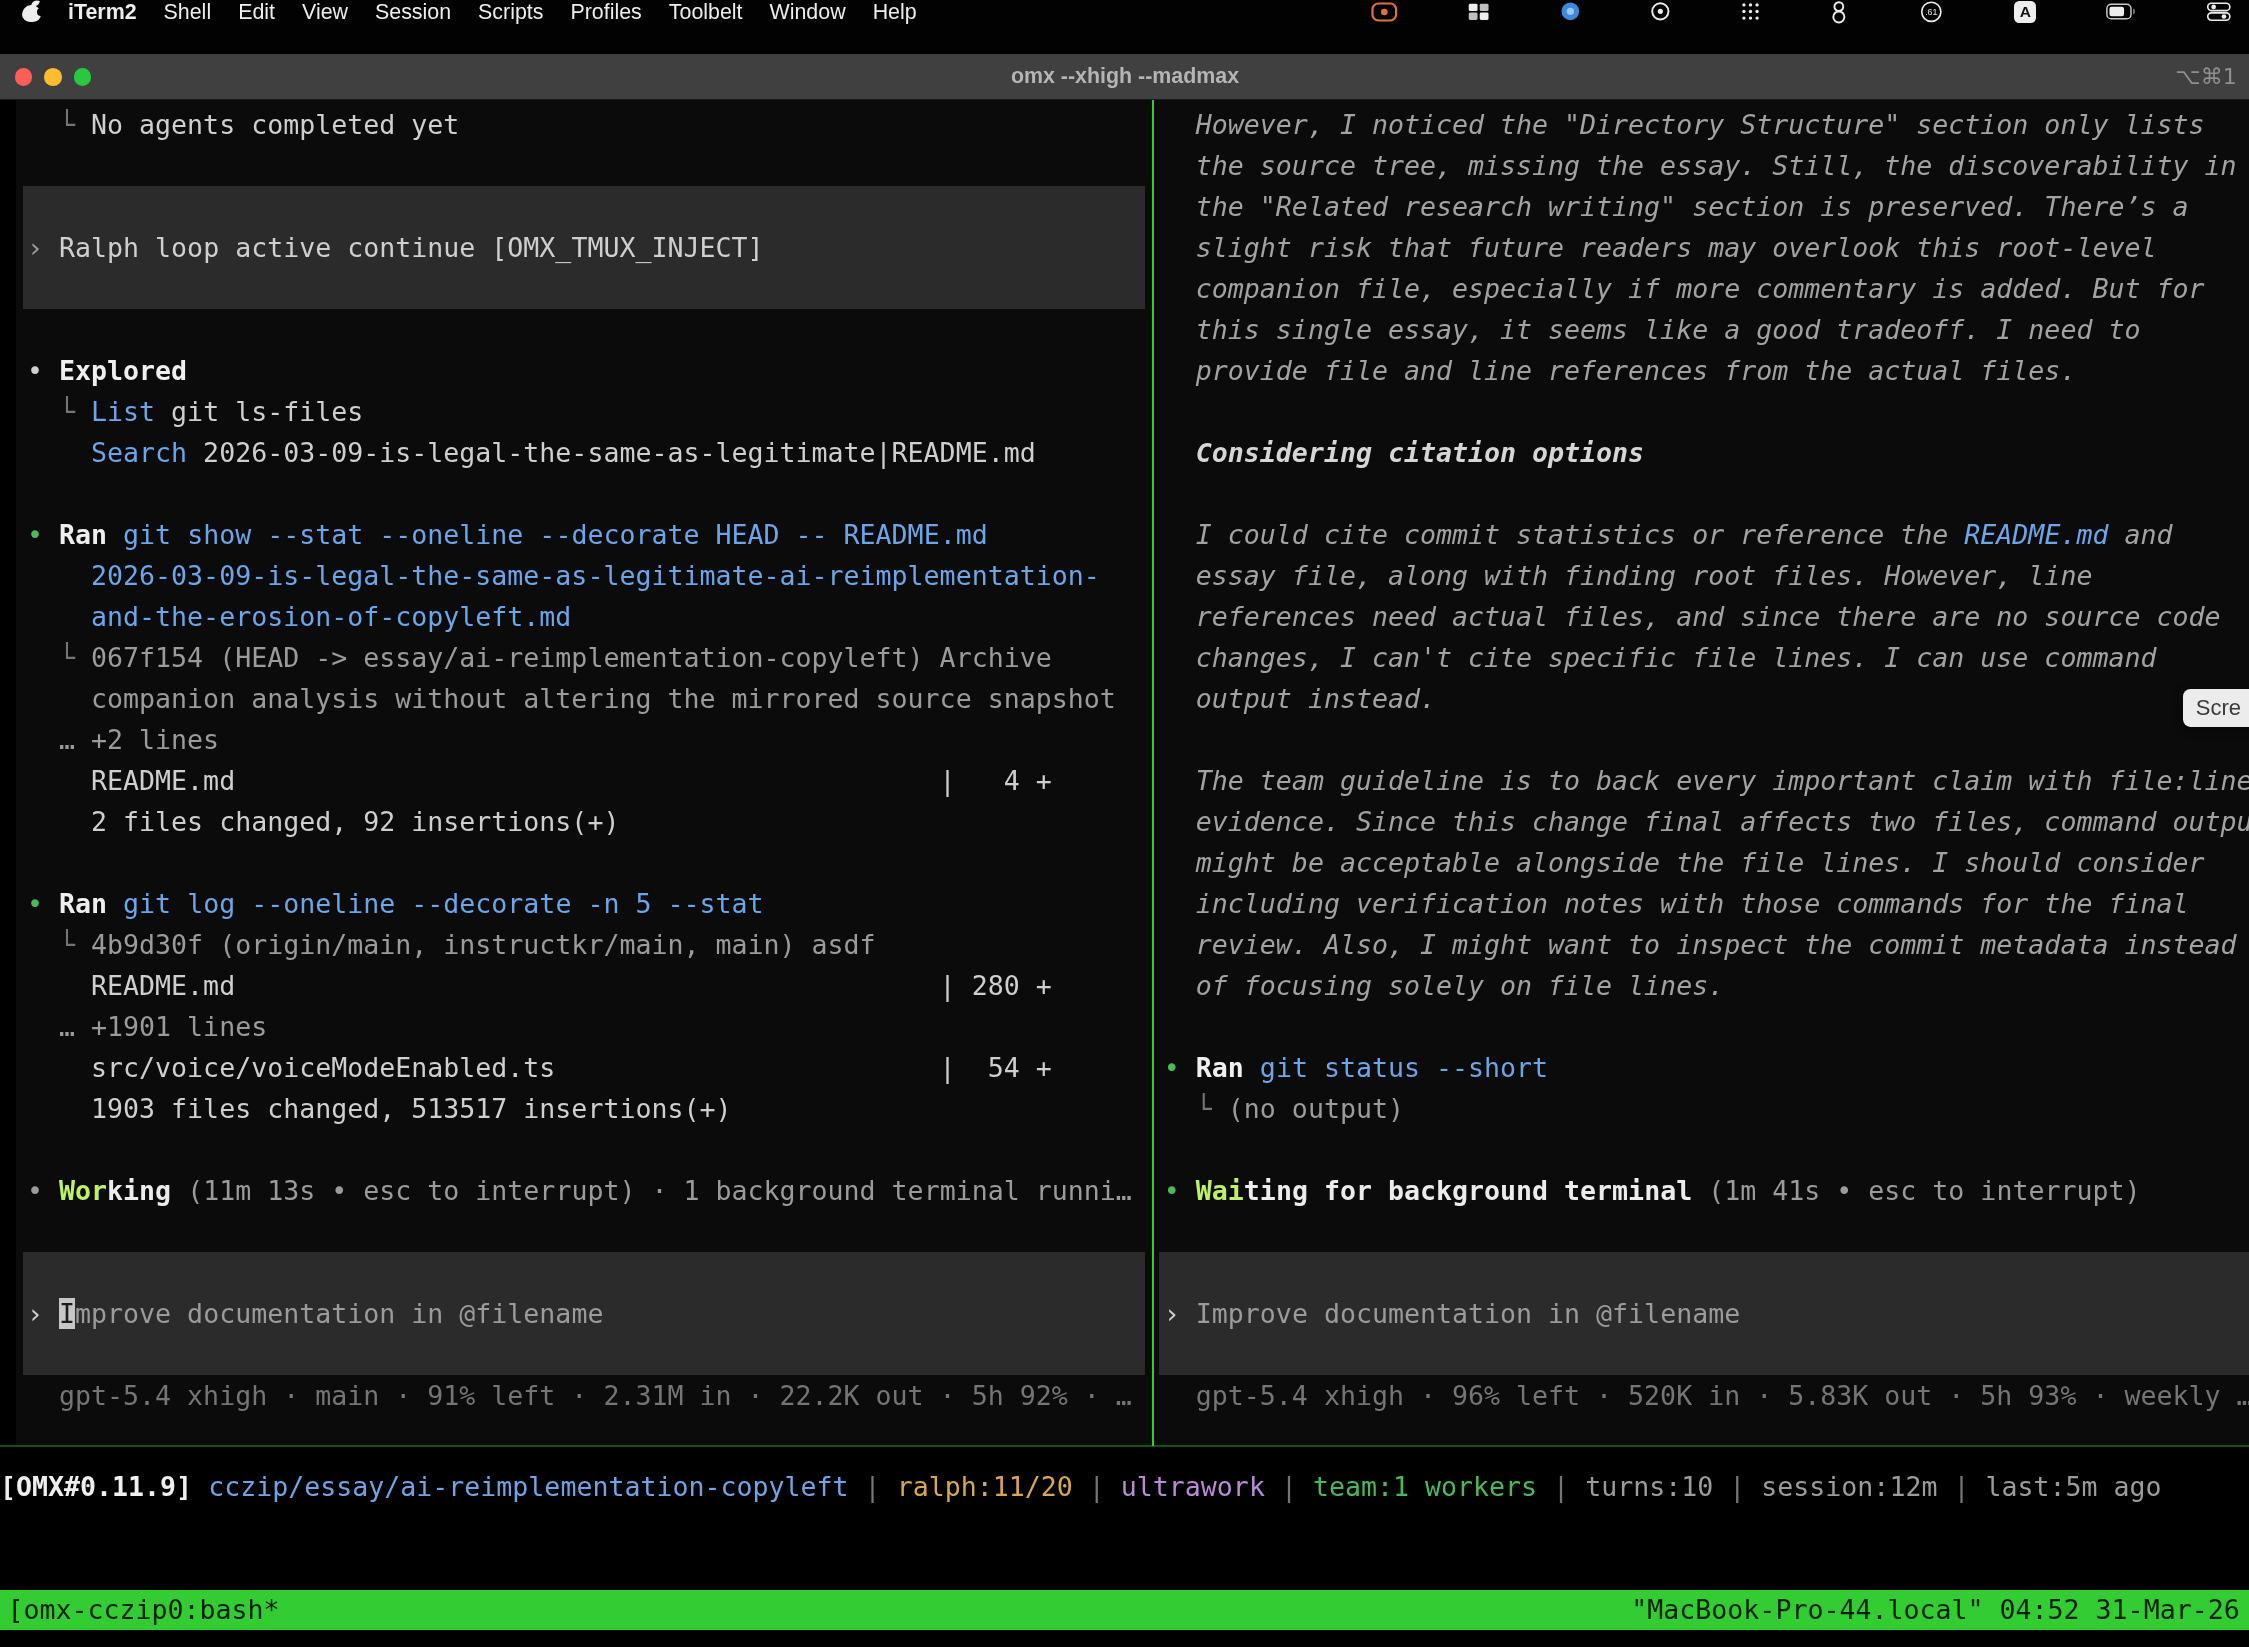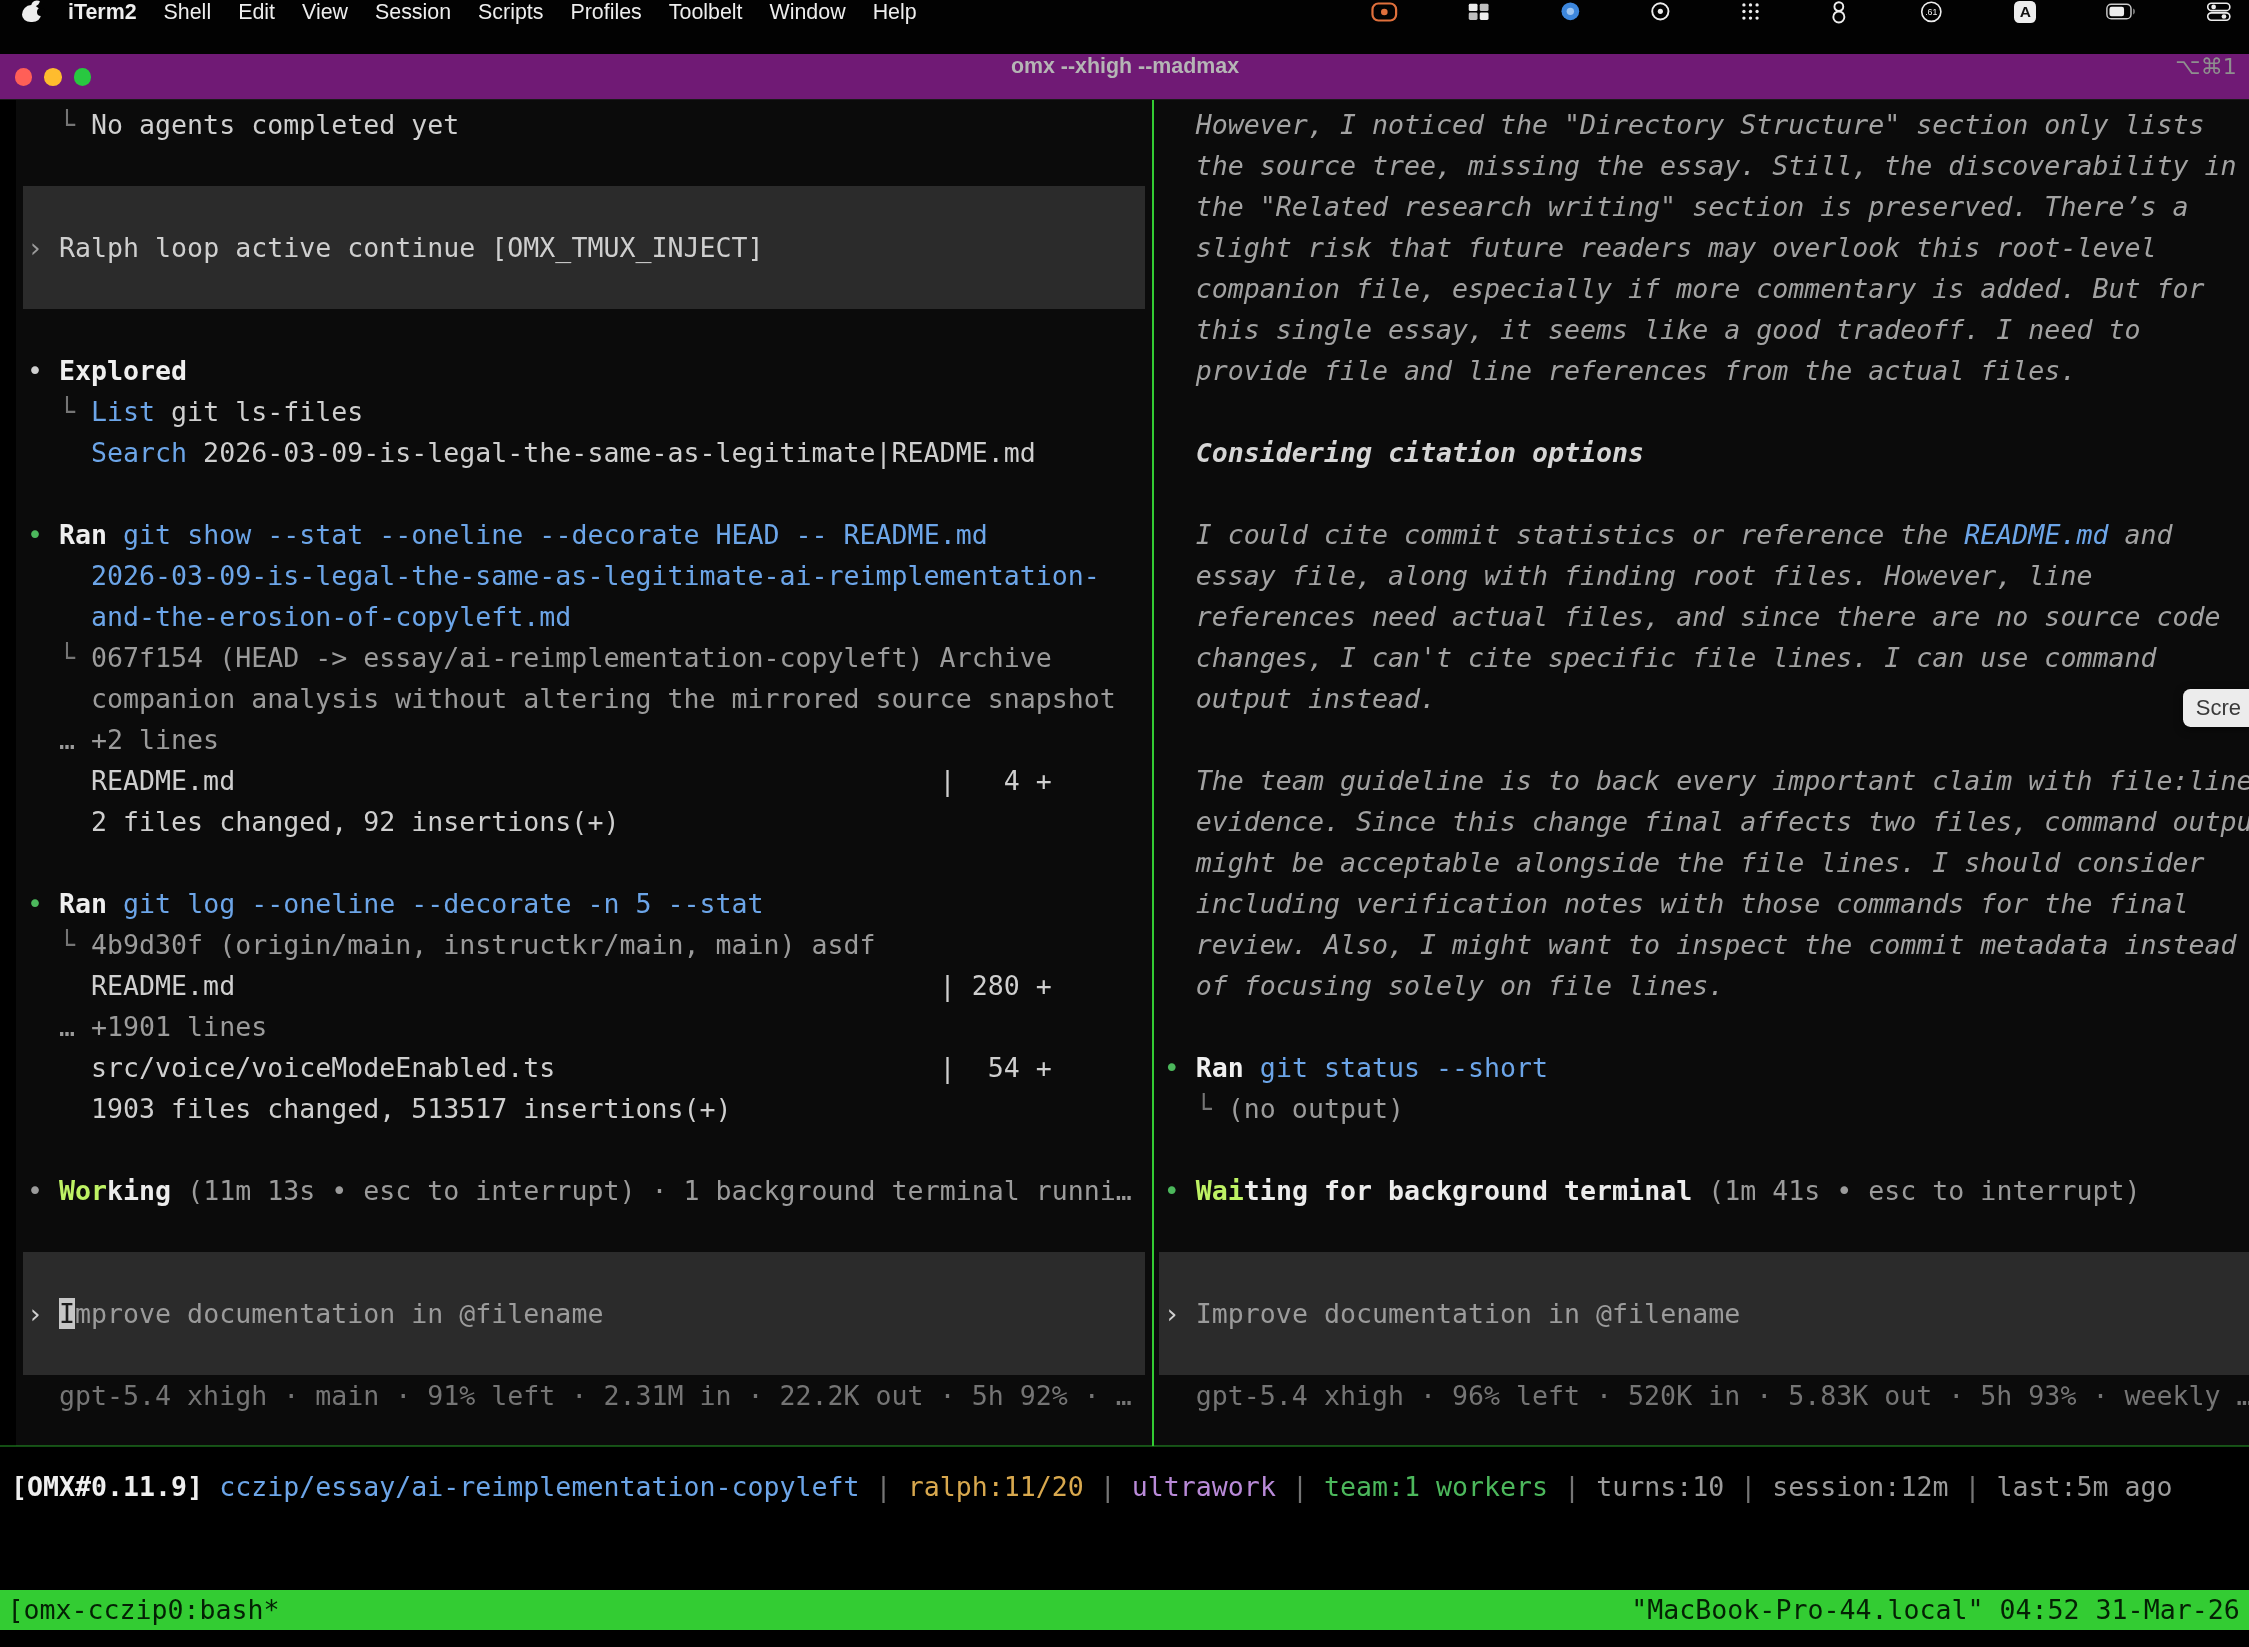--- a/index.html
+++ b/index.html
@@ -18,22 +18,22 @@
   .apple { position:relative; width:19px; height:22px; display:inline-block; }
   .apple .body { position:absolute; bottom:0; left:0; width:19px; height:17px; background:#ededed;
                  border-radius:48% 48% 46% 46% / 58% 58% 42% 42%; }
   .apple .bite { position:absolute; right:-3.7px; top:8px; width:8px; height:8px; background:#020202; border-radius:50%; }
   .apple .leaf { position:absolute; top:0; left:9.6px; width:7.4px; height:6.6px; background:#ededed;
                  border-radius:80% 0 80% 0; transform:rotate(18deg); }
   .inputA { display:flex; align-items:center; justify-content:center; width:22px; height:22px;
             background:#ededed; color:#111; border-radius:5.2px; font-weight:700; font-size:15.5px; }
 
   
-  .titlebar { position:absolute; top:54px; left:0; width:100%; height:46px; background:#701a75;
-              display:flex; border-bottom:0.7px solid #1a1a1a; }
+  .titlebar { position:absolute; top:54px; left:0; width:100%; height:46px; background:#404040;
+              display:flex; align-items:center; border-bottom:0.7px solid #1a1a1a; }
   .lights { position:absolute; left:14.8px; top:0; height:46px; display:flex; align-items:center; gap:11.8px; }
   .light { width:17.7px; height:17.7px; border-radius:50%; }
   .light.red { background:#ff5f57; } .light.yellow { background:#febc2e; } .light.green { background:#28c840; }
   .wtitle { flex:1; text-align:center; color:#b5b5b5; font-family:"Liberation Sans", sans-serif;
             font-size:21.4px; font-weight:700; }
   .tb-shortcut { position:absolute; right:13.3px; color:#8f8f8f; font-size:22px; font-family:"DejaVu Sans", sans-serif; }
 
   
   .terminal { position:absolute; top:100px; left:16px; width:2250px; height:1346px; display:flex; background:#0b0b0b; }
   .pane { font-size:26.6px; line-height:41px; padding-top:4.4px; overflow:hidden; }
@@ -55,21 +55,21 @@
   .sg-bi   { color:#6ca5e8; font-style:italic; }
   .sg-boldi{ color:#d6d6d6; font-weight:700; font-style:italic; }
   .sg-shd  { color:#bef264; font-weight:700; }
   .sg-shw  { color:#ececec; font-weight:700; }
   .sg-cur  { background:#c6c6c6; color:#1c1c1c; }
 
   .pane-rule { position:absolute; top:1445px; left:0; width:100%; height:1.5px; background:rgba(51,204,51,.38); }
 
   
   .omx-status { position:absolute; top:1466px; left:0; width:100%; height:41px; line-height:41px;
-                font-size:26.6px; white-space:pre; padding-left:11px; }
+                font-size:26.6px; white-space:pre; padding-left:0; }
 
   
   .tmux-bar { position:absolute; top:1590px; left:0; width:100%; height:40px; background:#33cc33;
               color:#042104; font-size:26.6px; line-height:40px; display:flex; justify-content:space-between;
               padding:0 10.3px 0 7.4px; white-space:pre; }
 
   
   .toast { position:absolute; top:689px; right:0; height:38px; background:#ececec; color:#3a3a3a;
            font-family:"Liberation Sans", sans-serif; font-size:22px; line-height:38px;
            padding:0 8.9px 0 13.3px; border-radius:7.4px 0 0 7.4px; box-shadow:0 2.2px 8.9px rgba(0,0,0,.55); }

